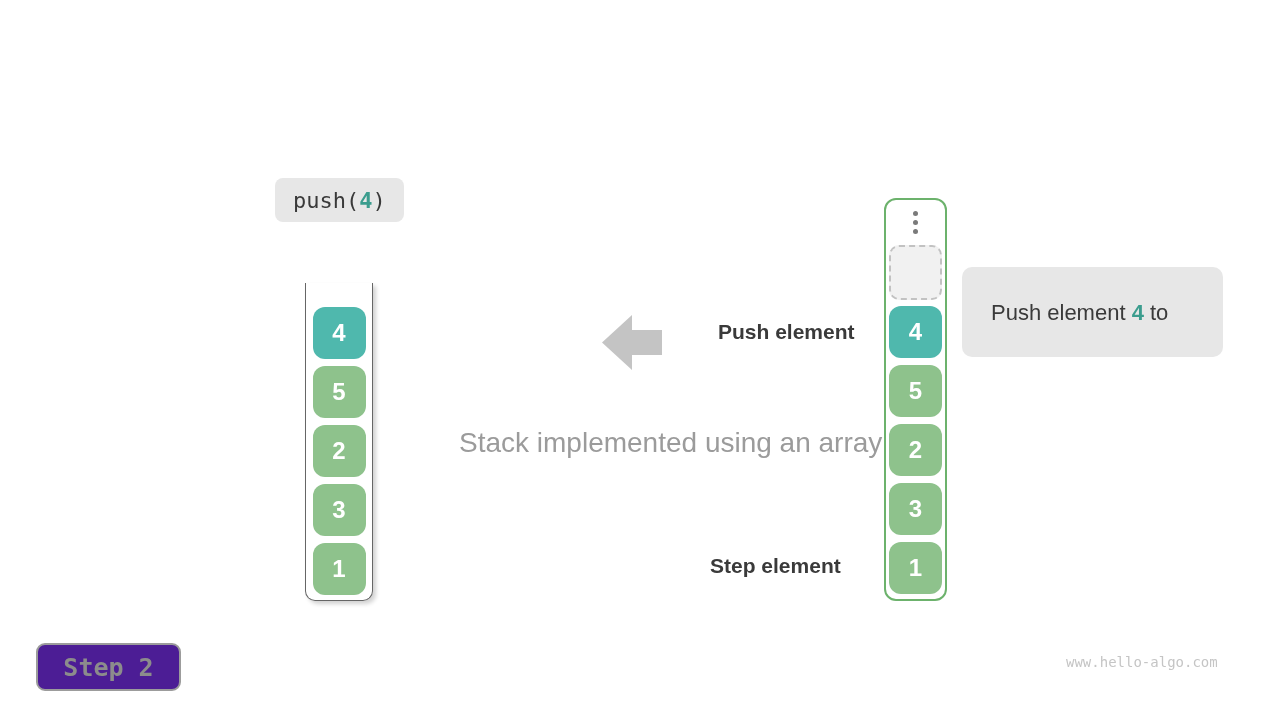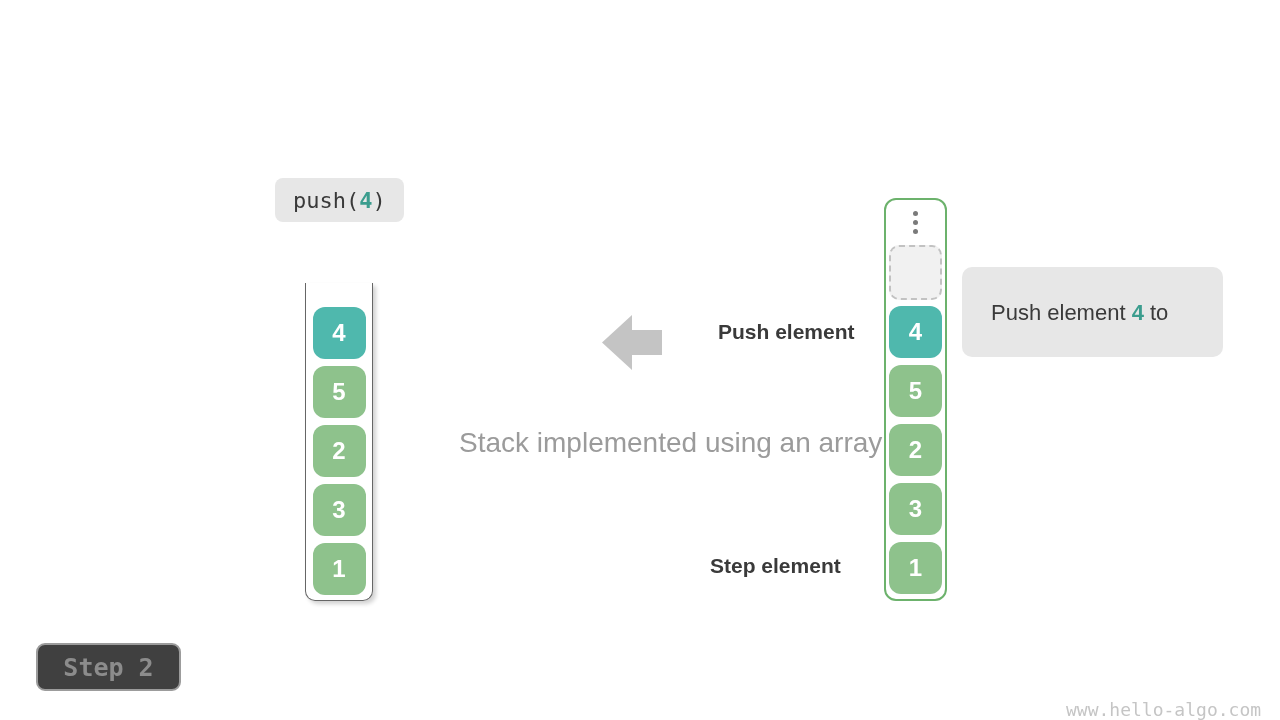--- a/index.html
+++ b/index.html
@@ -78,30 +78,30 @@
     left:962px;top:267px;width:261px;height:90px;
     background:var(--box_bg);border-radius:10px;
     display:flex;flex-direction:column;justify-content:center;
     padding-left:29px;font-size:22px;line-height:29px;color:var(--dark_text);
   }
   .tooltip .hl{color:var(--teal_text);font-weight:bold;}
 
   
   .step-badge{
     left:36px;top:643px;width:145px;height:48px;
-    background:#404040;border:2px solid #9c9c9c;border-radius:9px;
+    background:#4c1d95;border:2px solid #9c9c9c;border-radius:9px;
     display:flex;align-items:center;justify-content:center;
     font-family:"DejaVu Sans Mono","Liberation Mono",monospace;
     font-size:25px;font-weight:bold;color:var(--badge_text);
   }
 
   .watermark{
-    left:1066px;top:699px;
+    left:1066px;top:654px;
     font-family:"DejaVu Sans Mono","Liberation Mono",monospace;
-    font-size:18px;color:var(--watermark_text);white-space:nowrap;
+    font-size:14px;color:var(--watermark_text);white-space:nowrap;
   }
 </style>
 </head>
 <body>
 
 <div class="abs push-label">
   <span>push(</span>
     <span class="arg">4</span>
     <span>)</span>
 </div>

